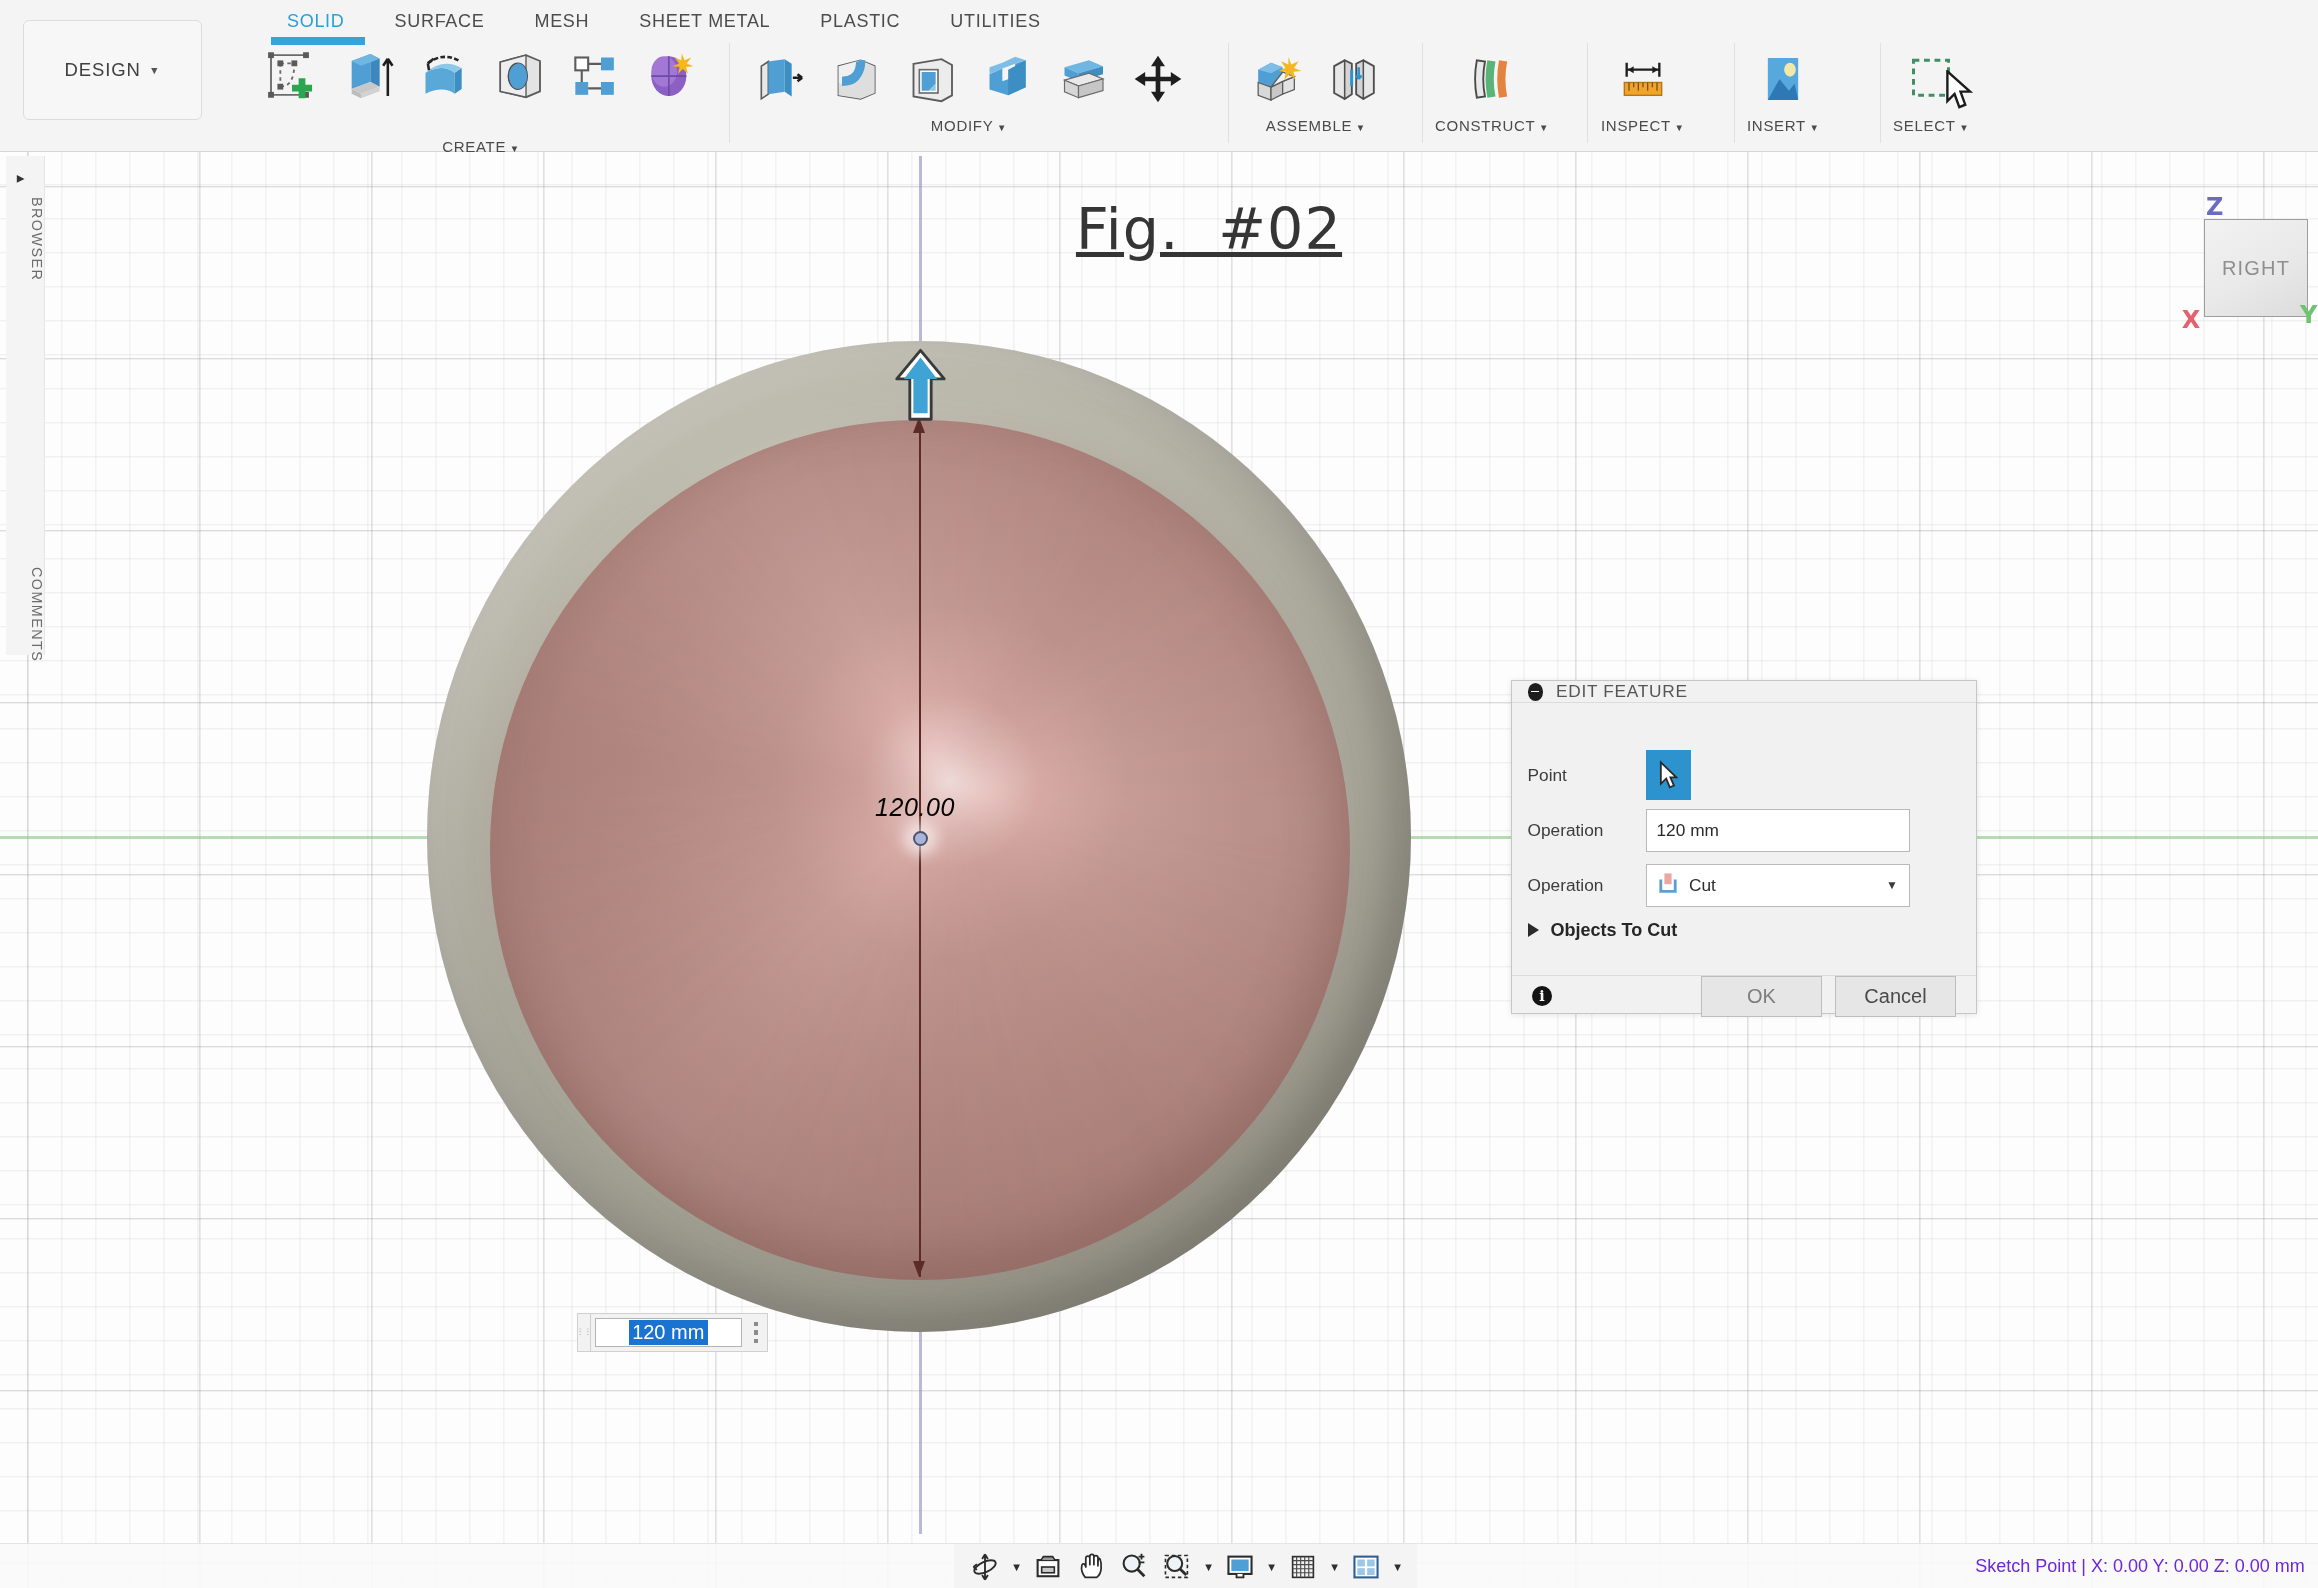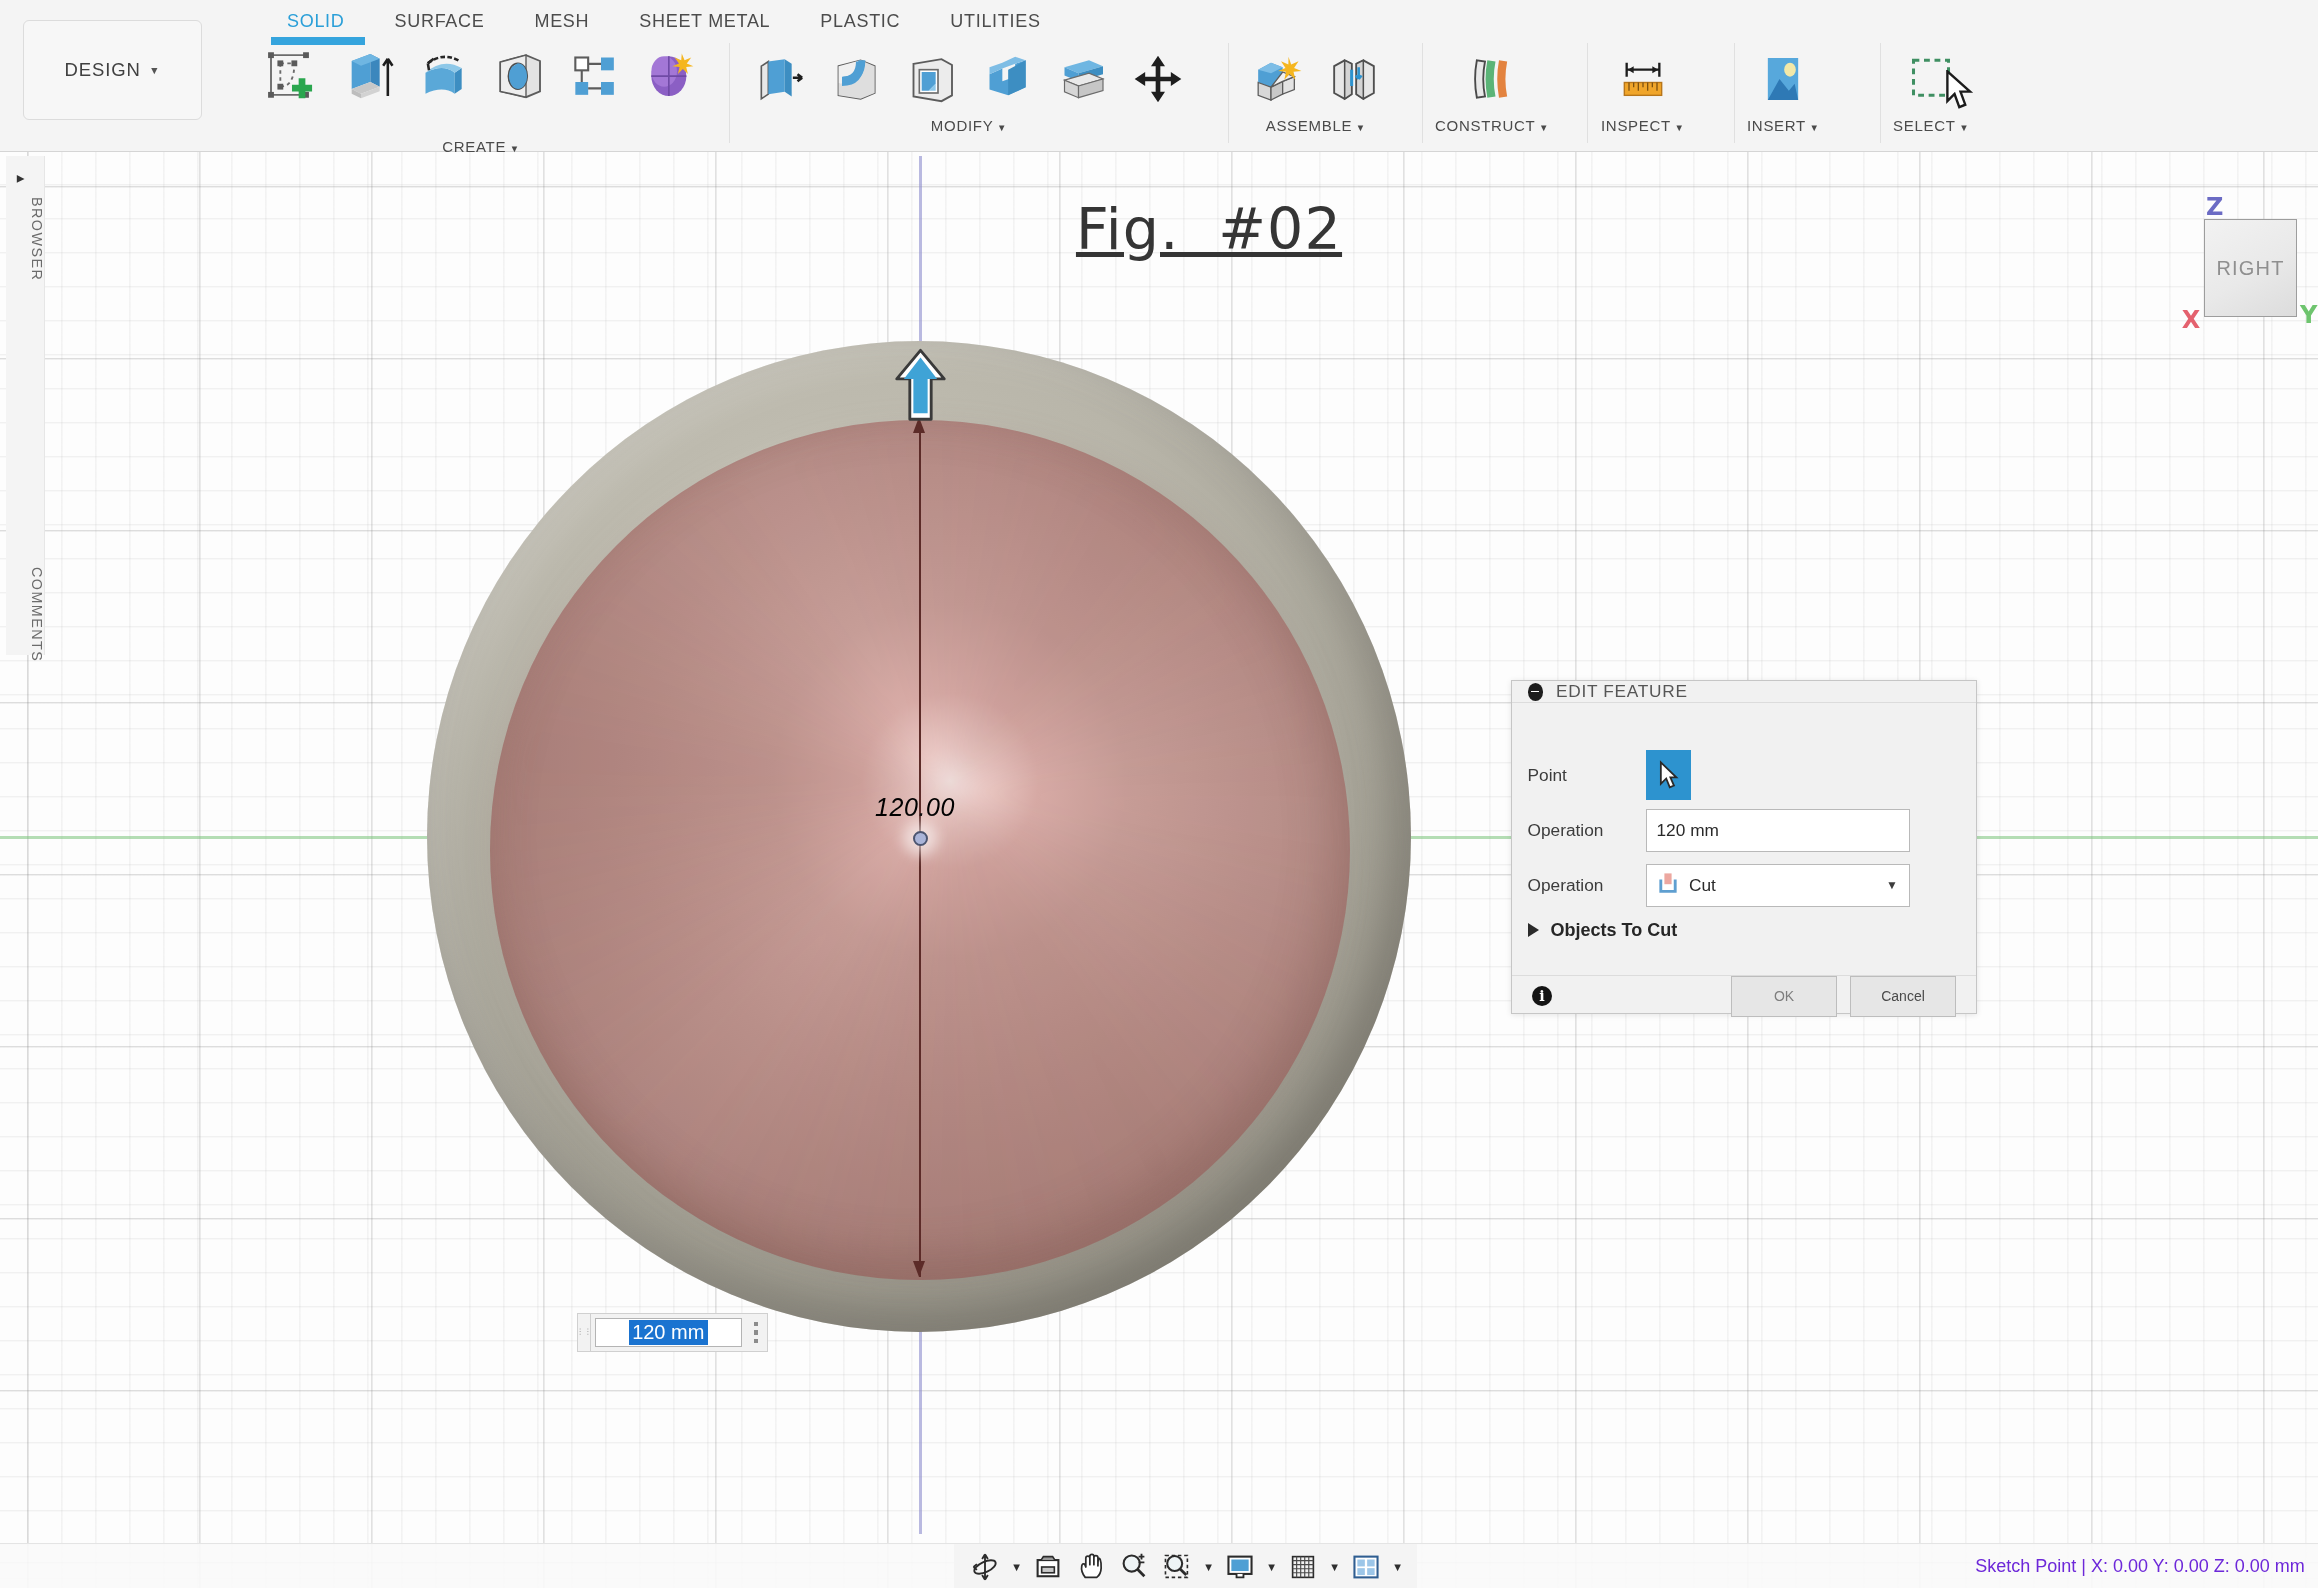--- a/index.html
+++ b/index.html
@@ -309,32 +309,32 @@
   }
   #info-icon {
     width: 20px; height: 20px; border-radius: 50%;
     background: #141414; color: #fff;
     display: flex; align-items: center; justify-content: center;
     font-size: 14.3px; font-family: "DejaVu Serif", serif; font-weight: bold;
     cursor: pointer;
   }
   #footer-btns { margin-left: auto; display: flex; gap: 13px; }
   .dlg-btn {
-    width: 106px; height: 41px;
+    width: 121px; height: 41px;
     background: #e6e6e6; border: 0.6px solid #bdbdbd;
     display: flex; align-items: center; justify-content: center;
-    font-size: 14px; color: #4a4a4a; cursor: pointer;
+    font-size: 20px; color: #4a4a4a; cursor: pointer;
   }
   #ok-btn { color: #7e7e7e; }
 
   
   #viewcube-wrap { position: absolute; left: 2162px; top: 206px; z-index: 35; }
   #viewcube {
     position: absolute; left: 42px; top: 13px;
-    width: 93px; height: 98px;
+    width: 104px; height: 98px;
     background: linear-gradient(150deg, #f2f2f2 0%, #e9e9e9 55%, #dcdcdc 100%);
     border: 1.2px solid #9d9d9d;
     display: flex; align-items: center; justify-content: center;
     font-size: 20px; color: #8f8f8f; letter-spacing: 1.2px;
     cursor: pointer;
   }
   .axis-lbl { position: absolute; font-size: 24px; font-weight: bold; font-family: "DejaVu Sans", sans-serif; }
   #lbl-z { left: 44px; top: -13px; color: #6b6bc4; }
   #lbl-x { left: 19.7px; top: 100px; color: #e4616e; }
   #lbl-y { left: 138px; top: 95px; color: #6ec46e; }

